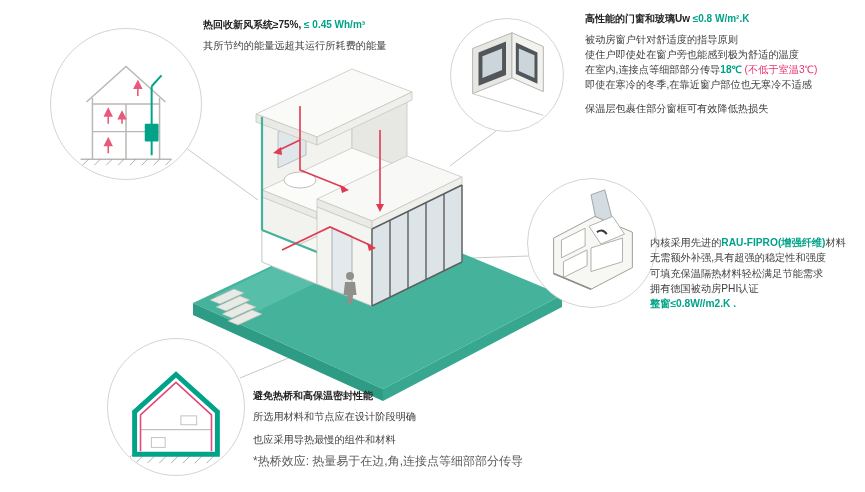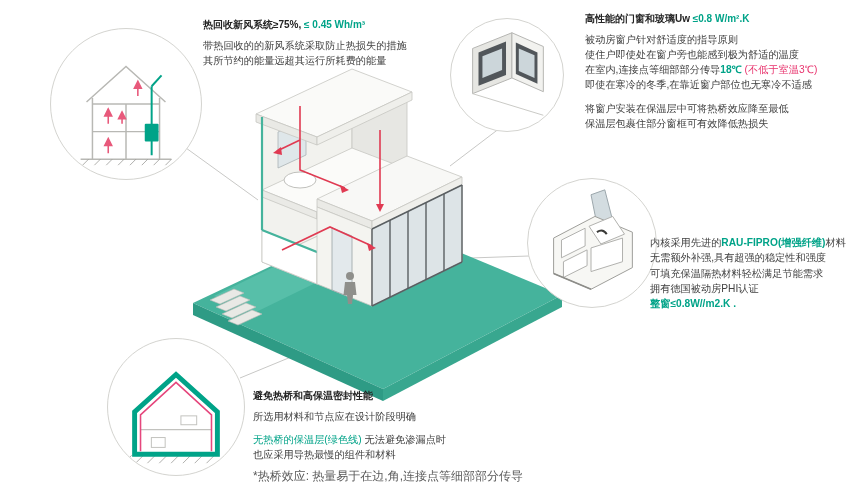--- a/index.html
+++ b/index.html
@@ -204,52 +204,49 @@
       <rect x="44" y="100" width="14" height="10" fill="none" stroke="#c2c2be"></rect>
       <rect x="74" y="78" width="16" height="9" fill="none" stroke="#c2c2be"></rect>
       <path d="M27,117 L27,74 L69,36 L111,74 L111,117 Z" fill="none" stroke="#00A388" stroke-width="5"></path>
       <path d="M33,114 L33,77 L69,44 L105,77 L105,114" fill="none" stroke="#E5477D" stroke-width="1.6"></path>
     </svg>
   </div>
 
   <div class="tb tb1">
     <div class="heading nowrap"><span>热回收新风系统≥75%,</span><span class="tealb"> ≤ 0.45 Wh/m³</span></div>
     <div class="body10">
-      <div>带热回收的的新风系统采取防止热损失的措施</div>
       <div>其所节约的能量远超其运行所耗费的能量</div>
     </div>
   </div>
 
   <div class="tb tb2">
     <div class="heading nowrap"><span>高性能的门窗和玻璃Uw</span><span class="tealb"> ≤0.8 W/m².K</span></div>
     <div class="body10">
       <div>被动房窗户针对舒适度的指导原则</div>
       <div>使住户即使处在窗户旁也能感到极为舒适的温度</div>
       <div><span>在室内,连接点等细部部分传导</span><span class="tealb">18℃</span><span class="pink"> (不低于室温3℃)</span></div>
       <div>即使在寒冷的冬季,在靠近窗户部位也无寒冷不适感</div>
       <div class="gap"></div>
-      <div>将窗户安装在保温层中可将热桥效应降至最低</div>
       <div>保温层包裹住部分窗框可有效降低热损失</div>
     </div>
   </div>
 
   <div class="tb tb3">
     <div class="body10">
       <div><span>内核采用先进的</span><span class="tealb">RAU-FIPRO(增强纤维)</span><span>材料</span></div>
       <div>无需额外补强,具有超强的稳定性和强度</div>
       <div>可填充保温隔热材料轻松满足节能需求</div>
       <div>拥有德国被动房PHI认证</div>
       <div class="tealb">整窗≤0.8W//m2.K .</div>
     </div>
   </div>
 
   <div class="tb tb4">
     <div class="heading">避免热桥和高保温密封性能</div>
     <div class="body10">
       <div>所选用材料和节点应在设计阶段明确</div>
       <div class="gap"></div>
-      <div><span class="teal">无热桥的保温层(绿色线)</span><span> 无法避免渗漏点时</span></div>
       <div>也应采用导热最慢的组件和材料</div>
       <div class="footnote">*热桥效应: 热量易于在边,角,连接点等细部部分传导</div>
     </div>
   </div>
 
 </div>
 
 </body></html>

